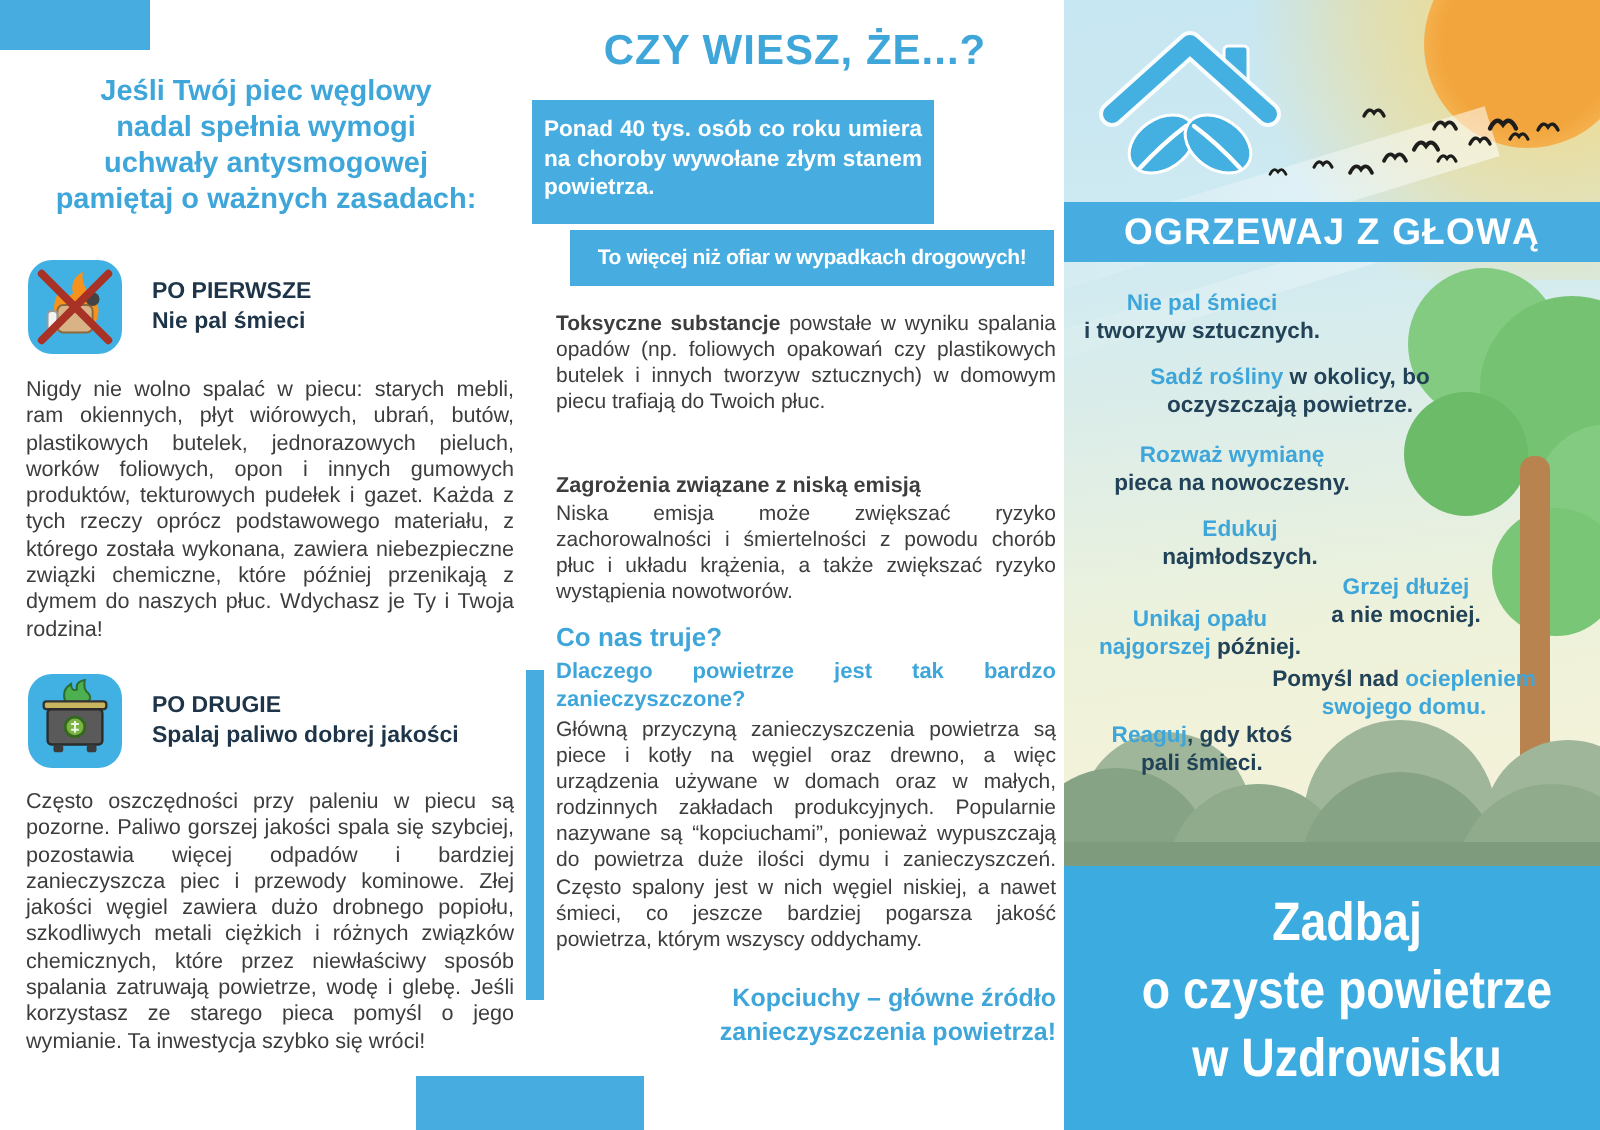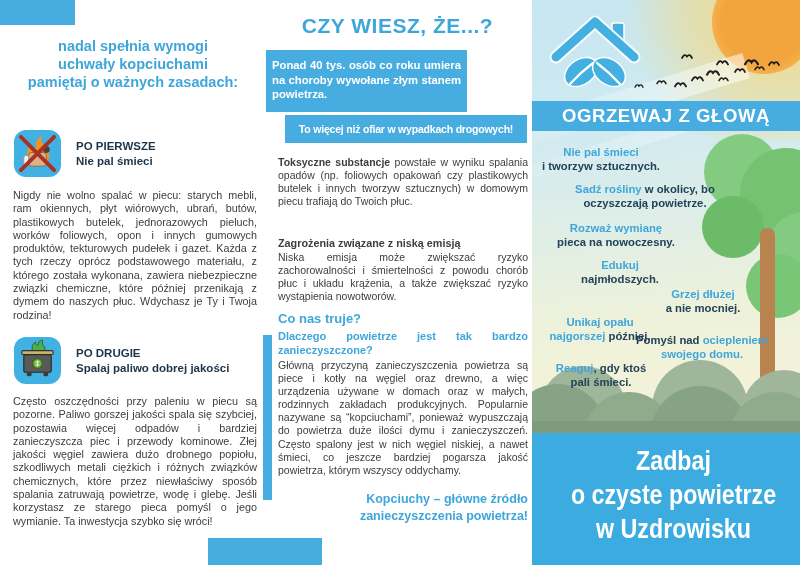--- a/index.html
+++ b/index.html
@@ -82,22 +82,23 @@
 </head>
 <body>
 
 <div class="page">
 
   <div class="rect-tl"></div>
   <div class="rect-bc"></div>
   <div class="vbar"></div>
 
   <div class="l-heading">
+    <div>Jeśli Twój piec węglowy</div>
     <div>nadal spełnia wymogi</div>
-    <div>uchwały kopciuchami</div>
+    <div>uchwały antysmogowej</div>
     <div>pamiętaj o ważnych zasadach:</div>
   </div>
 
   <div class="rule-icon icon1">
     <svg width="47" height="47" viewBox="0 0 48 48">
       <path d="M16 34 Q10 24 17 14 Q17 22 23 17 Q21 10 28 6 Q27 14 33 18 Q39 26 33 34 Z" fill="#F6921E"></path>
       <path d="M20 34 Q17 27 23 22 Q28 26 28 34 Z" fill="#FDB913"></path>
       <rect x="15" y="23" width="18" height="14" rx="3" fill="#D9B286" stroke="#8a6a3c" stroke-width="1"></rect>
       <rect x="10" y="26" width="5" height="11" rx="2" fill="#f3f3f3" stroke="#999" stroke-width="1"></rect>
       <circle cx="33" cy="20" r="3.5" fill="#444"></circle>
@@ -210,21 +211,21 @@
       <div><span class="td">pieca na nowoczesny.</span></div>
     </div>
     <div class="tip" style="left:88px;top:259px;">
       <div><span class="tb">Edukuj</span></div>
       <div><span class="td">najmłodszych.</span></div>
     </div>
     <div class="tip" style="left:171px;top:288px;">
       <div><span class="tb">Grzej dłużej</span></div>
       <div><span class="td">a nie mocniej.</span></div>
     </div>
-    <div class="tip" style="left:68px;top:304px;margin-top:12px;">
+    <div class="tip" style="left:68px;top:304px;">
       <div><span class="tb">Unikaj opału</span></div>
       <div><span class="tb">najgorszej </span><span class="td">później.</span></div>
     </div>
     <div class="tip" style="left:170px;top:334px;">
       <div><span class="td">Pomyśl nad </span><span class="tb">ociepleniem</span></div>
       <div><span class="tb">swojego domu.</span></div>
     </div>
     <div class="tip" style="left:69px;top:362px;">
       <div><span class="tb">Reaguj</span><span class="td">, gdy ktoś</span></div>
       <div><span class="td">pali śmieci.</span></div>

